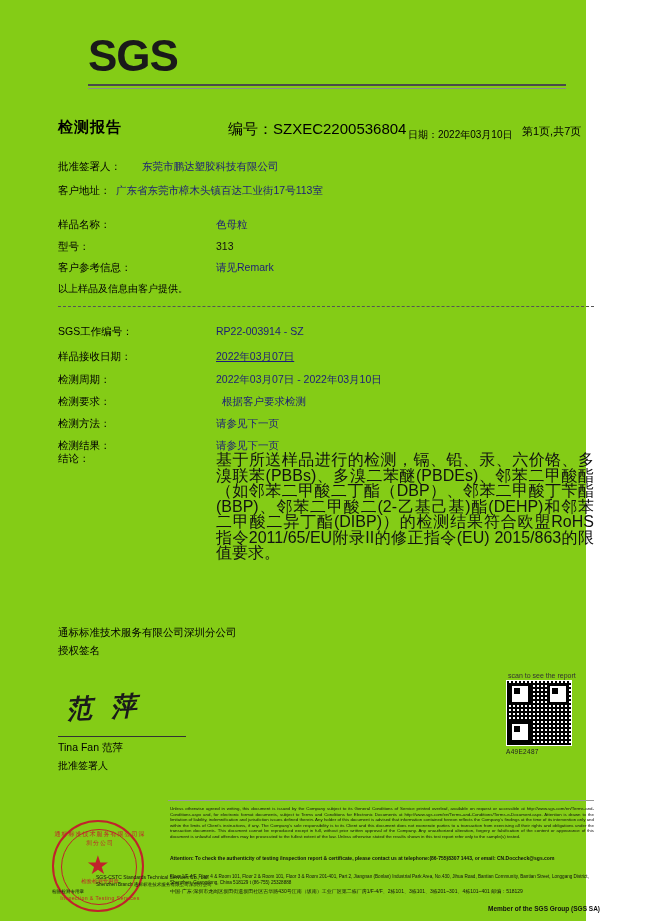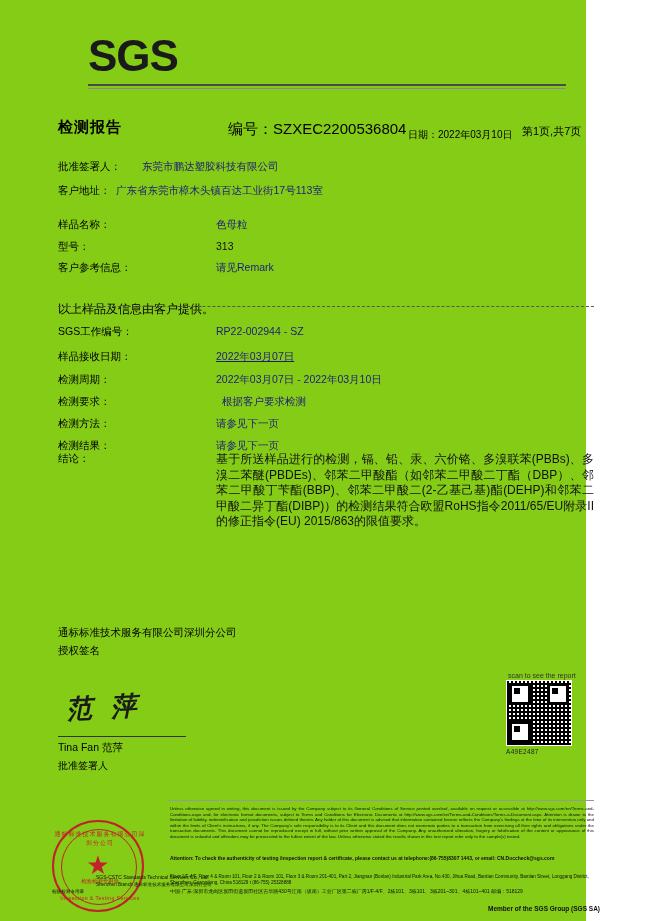--- a/index.html
+++ b/index.html
@@ -90,38 +90,37 @@
   }
   .val {
     position: absolute;
     font-size: 10.5px;
     color: #1c1c7a;
     white-space: nowrap;
   }
   .val-dark { color: #111; }
   .note {
     position: absolute;
-    font-size: 12px;
+    font-size: 10px;
     color: #000;
-    margin-top: 19px;
   }
   .dashed {
     position: absolute;
     left: 58px;
     width: 536px;
     border-top: 1px dashed #555;
     height: 0;
   }
   
   .concl {
     position: absolute;
     left: 216px;
     top: 452px;
     width: 378px;
-    font-size: 12px;
+    font-size: 16px;
     line-height: 15.5px;
     color: #111;
     text-align: justify;
   }
   
   .sig-company {
     position: absolute;
     left: 58px;
     top: 626px;
     font-size: 10.5px;
@@ -372,21 +371,21 @@
   <div class="val val-dark" style="left:216px; top:240px;">313</div>
 
   <div class="lbl" style="left:58px; top:261px;">客户参考信息：</div>
   <div class="val" style="left:216px; top:261px;">请见Remark</div>
 
   <div class="note" style="left:58px; top:282px;">以上样品及信息由客户提供。</div>
 
   <div class="dashed" style="top:306px;"></div>
 
   <div class="lbl" style="left:58px; top:325px;">SGS工作编号：</div>
-  <div class="val" style="left:216px; top:325px;">RP22-002944 - SZ</div>
+  <div class="val" style="left:216px; top:325px;">RP22-003914 - SZ</div>
 
   <div class="lbl" style="left:58px; top:350px;">样品接收日期：</div>
   <div class="val" style="left:216px; top:350px;text-decoration:underline;">2022年03月07日</div>
 
   <div class="lbl" style="left:58px; top:373px;">检测周期：</div>
   <div class="val" style="left:216px; top:373px;">2022年03月07日 - 2022年03月10日</div>
 
   <div class="lbl" style="left:58px; top:395px;">检测要求：</div>
   <div class="val" style="left:216px; top:395px;margin-left:6px;">根据客户要求检测</div>
 

